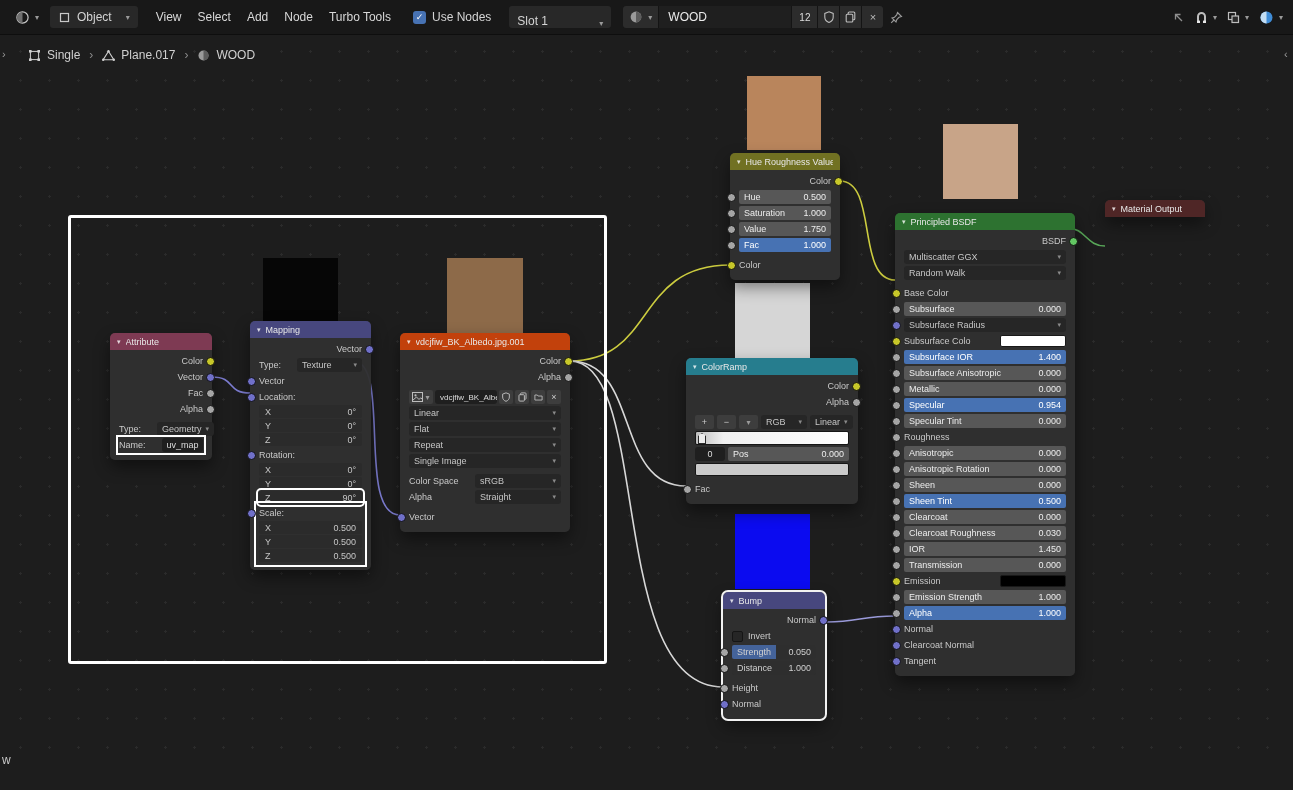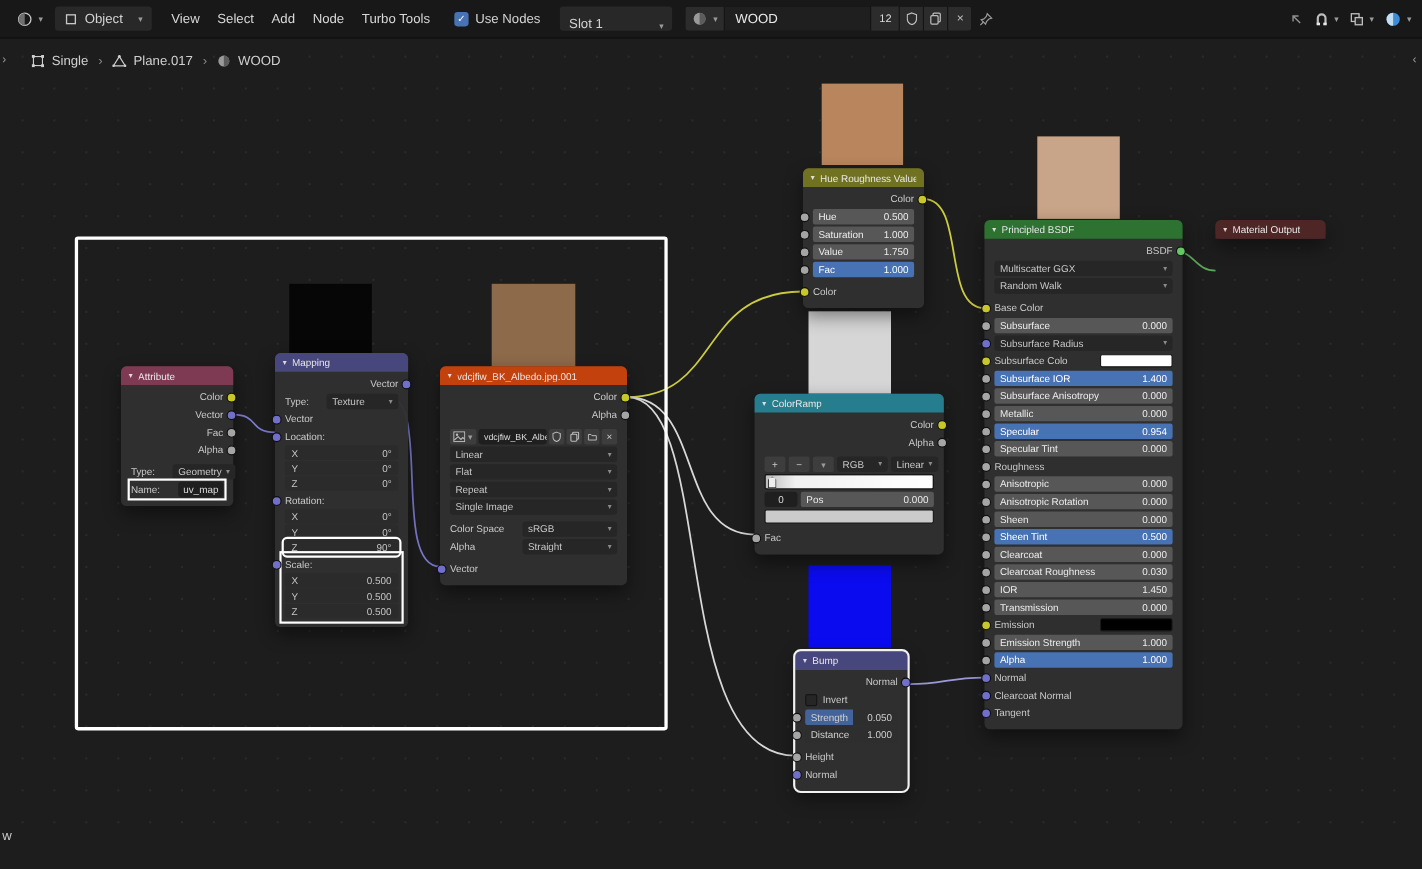--- a/index.html
+++ b/index.html
@@ -525,21 +525,21 @@
         <div class="rows">
           
         <div class="row prow in" data-socket="value">
               <span>Height</span>
             </div><div class="row prow in" data-socket="vector">
               <span>Normal</span>
             </div></div>
       </div>
     </section>
 
-    <section class="node" style="left:895px;top:165px;width:180px">
+    <section class="node" style="left:895px;top:178px;width:180px">
       <div class="nhead" style="background: rgb(45, 114, 48);">
         <span class="hchev">▾</span>
         <span class="htitle">Principled BSDF</span>
       </div>
       <div class="nbody">
         <div class="row out prow" data-socket="shader">
             <span>BSDF</span>
           </div>
         <div class="dd row">
             <span>Multiscatter GGX</span>
@@ -575,21 +575,21 @@
 
             </div>
           
             <div class="row prow in t-slider hl" data-socket="value">
               <span class="rlbl">Subsurface IOR</span>
               <span class="rval">1.400</span>
 
             </div>
           
             <div class="row prow in t-slider" data-socket="value">
-              <span class="rlbl">Subsurface Anisotropy</span>
+              <span class="rlbl">Subsurface Anisotropic</span>
               <span class="rval">0.000</span>
 
             </div>
           
             <div class="row prow in t-slider" data-socket="value">
               <span class="rlbl">Metallic</span>
               <span class="rval">0.000</span>
 
             </div>
           

